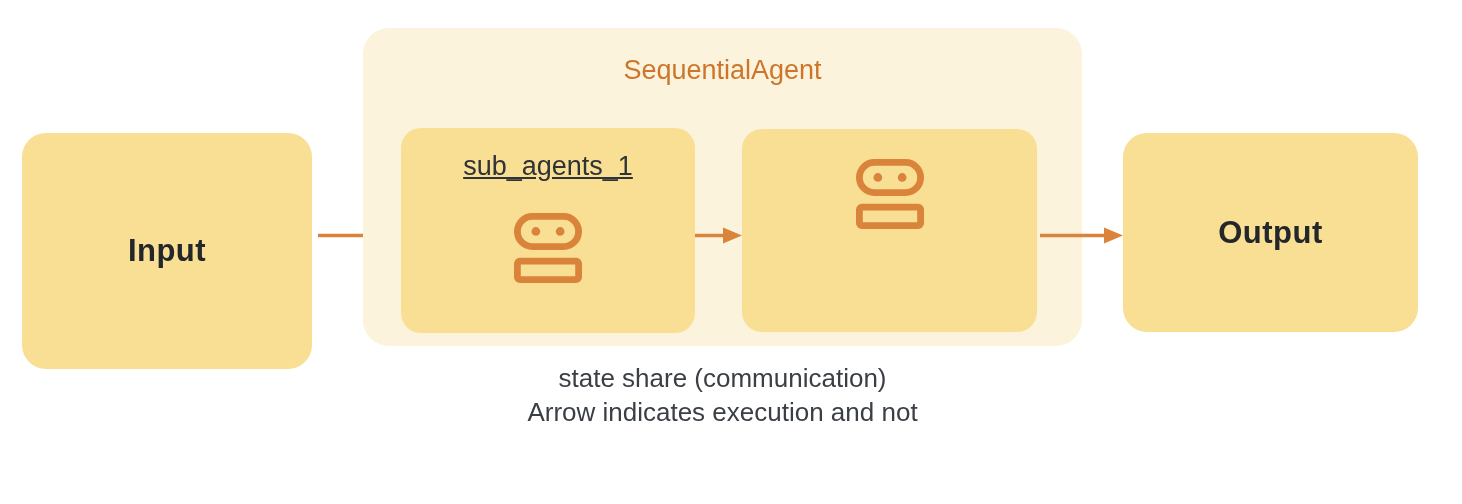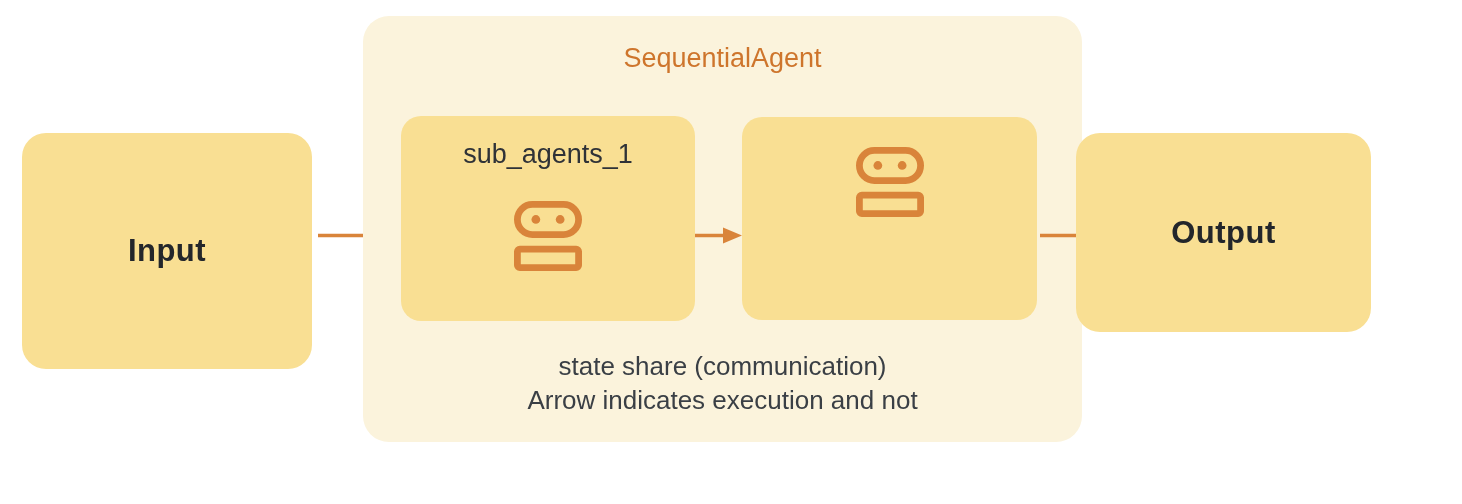--- a/index.html
+++ b/index.html
@@ -32,26 +32,26 @@
   .io-node {
     display: flex;
     align-items: center;
     justify-content: center;
     font-size: 31px;
     font-weight: 700;
     color: var(--text-dark);
     letter-spacing: 0.5px;
   }
   .input-node  { left: 22px;   top: 133px; width: 290px; height: 236px; }
-  .output-node { left: 1076px; top: 133px; width: 295px; height: 199px; }
+  .output-node { left: 1123px; top: 133px; width: 295px; height: 199px; }
 
   .container-box {
     position: absolute;
-    left: 363px; top: 16px;
-    width: 719px; height: 426px;
+    left: 363px; top: 28px;
+    width: 719px; height: 318px;
     background: var(--container-fill);
     border-radius: 26px;
   }
   .container-title {
     position: absolute;
     left: 0; right: 0; top: 27px;
     text-align: center;
     font-size: 27px;
     font-weight: 500;
     color: var(--title-orange);
@@ -63,20 +63,21 @@
     align-items: center;
   }
   .sub-node-1 { left: 38px;  top: 100px; width: 294px; height: 205px; }
   .sub-node-2 { left: 379px; top: 101px; width: 295px; height: 203px; }
   .sub-label {
     margin-top: 21px;
     font-size: 27px;
     font-weight: 400;
     line-height: 34px;
     color: var(--label-dark);
+    text-decoration: underline;
   }
   .robot {
     margin-top: 30px;
     display: block;
   }
   .caption {
     position: absolute;
     left: 0; right: 0; top: 333px;
     text-align: center;
     font-size: 26px;

